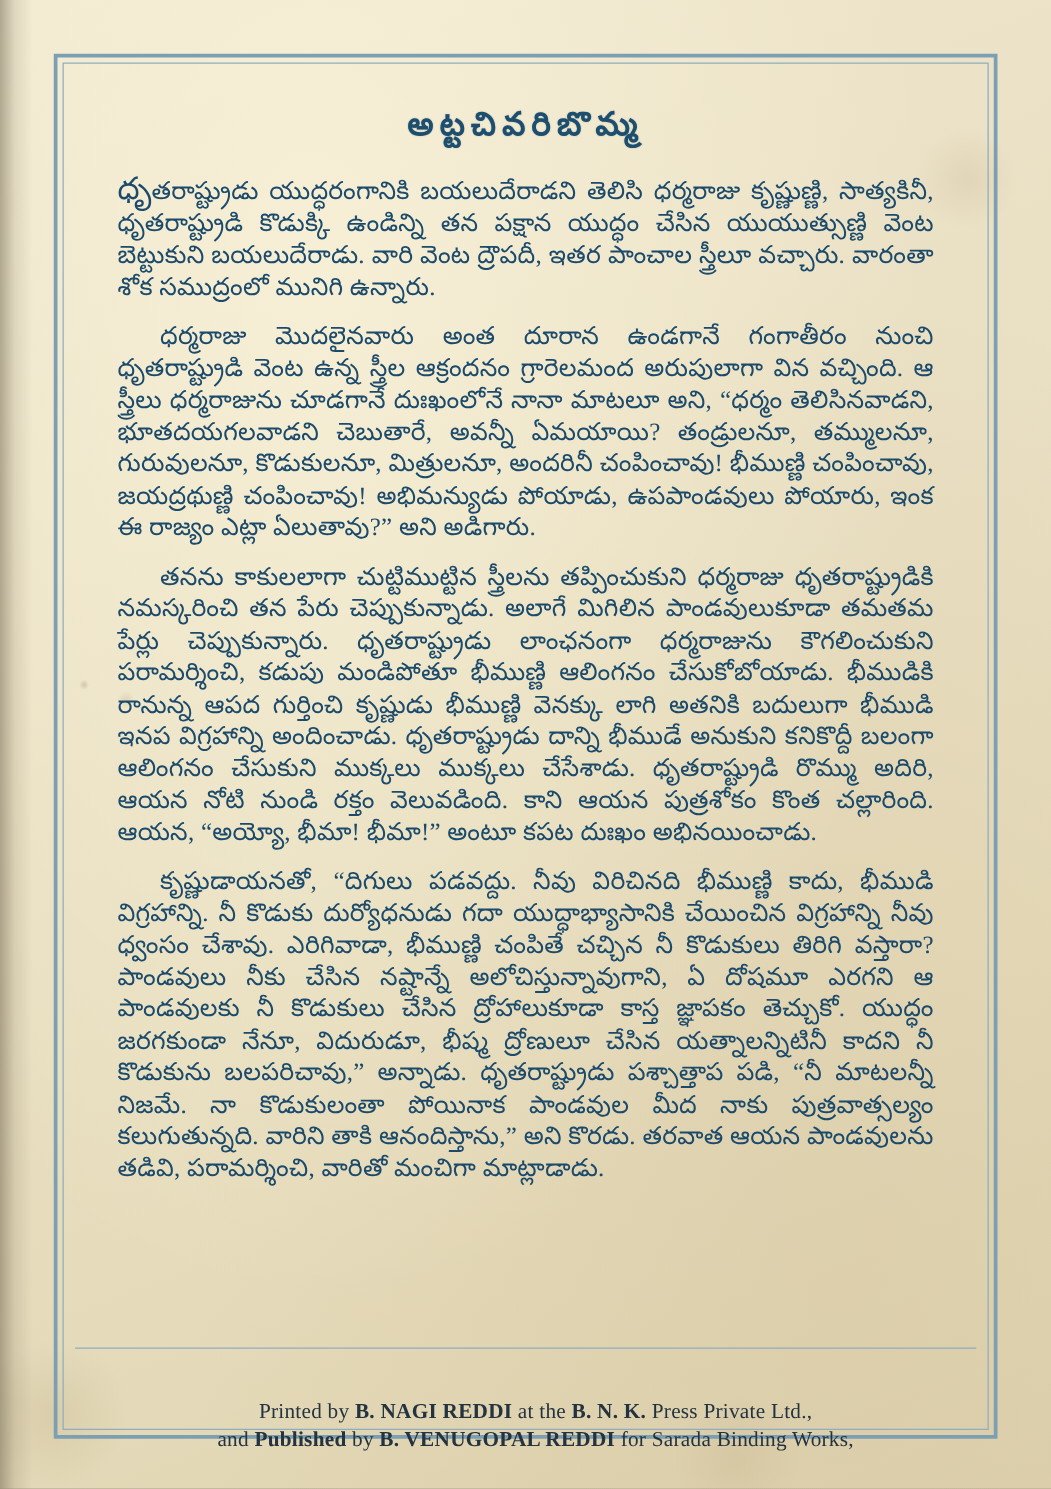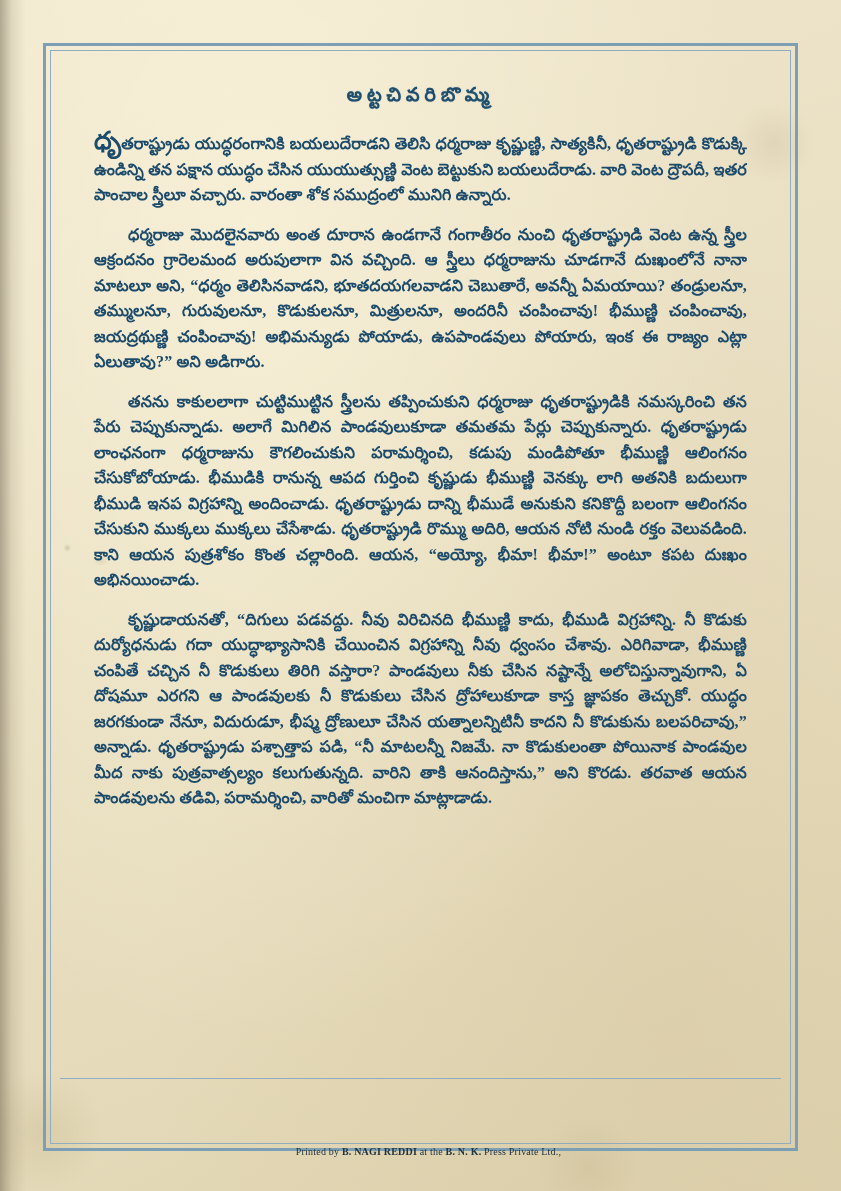--- a/index.html
+++ b/index.html
@@ -77,35 +77,34 @@
     box-sizing: border-box;
     padding: 0 34px;
   }
 
   
   #title {
     text-align: center;
     margin: 24px 0 18px 0;
     color: #1d4e6e;
     font-family: Liberation Sans, sans-serif;
-    font-size: 19px;
+    font-size: 26px;
     font-weight: bold;
     letter-spacing: 5px;
     text-shadow: 0 0 1px rgba(29,78,110,0.5);
   }
 
   
   #body-text {
     color: #1b4a6b;
     font-family: "Liberation Serif", serif;
-    font-size: 16px;
+    font-size: 20px;
     line-height: 25.5px;
     text-align: justify;
     letter-spacing: 0.2px;
-    font-weight: bold;
   }
   #body-text p {
     margin: 0 0 14px 0;
     text-indent: 34px;
   }
   #body-text p.first {
     text-indent: 0;
   }
   #body-text p.first::first-letter {
     font-size: 25px;
@@ -123,21 +122,21 @@
   }
 
   
   #colophon {
     position: absolute;
     left: 88px;
     right: 72px;
     bottom: 28px;
     color: #23333f;
     font-family: "Liberation Serif", serif;
-    font-size: 10px;
+    font-size: 17px;
     line-height: 23px;
     text-align: center;
     letter-spacing: 0.2px;
   }
   #colophon .line {
     white-space: nowrap;
   }
   .b { font-weight: bold; }
 </style>
 </head>
@@ -164,15 +163,22 @@
   <div id="colophon-rule"></div>
 
   <div id="colophon">
     <div class="line">
       <span>Printed by</span>
       <span class="b">B. NAGI REDDI</span>
       <span>at the</span>
       <span class="b">B. N. K.</span>
       <span>Press Private Ltd.,</span>
     </div>
+    <div class="line">
+      <span>and</span>
+      <span class="b">Published</span>
+      <span>by</span>
+      <span class="b">B. VENUGOPAL REDDI</span>
+      <span>for Sarada Binding Works,</span>
+    </div>
   </div>
 
 </div>
 
 </body></html>

